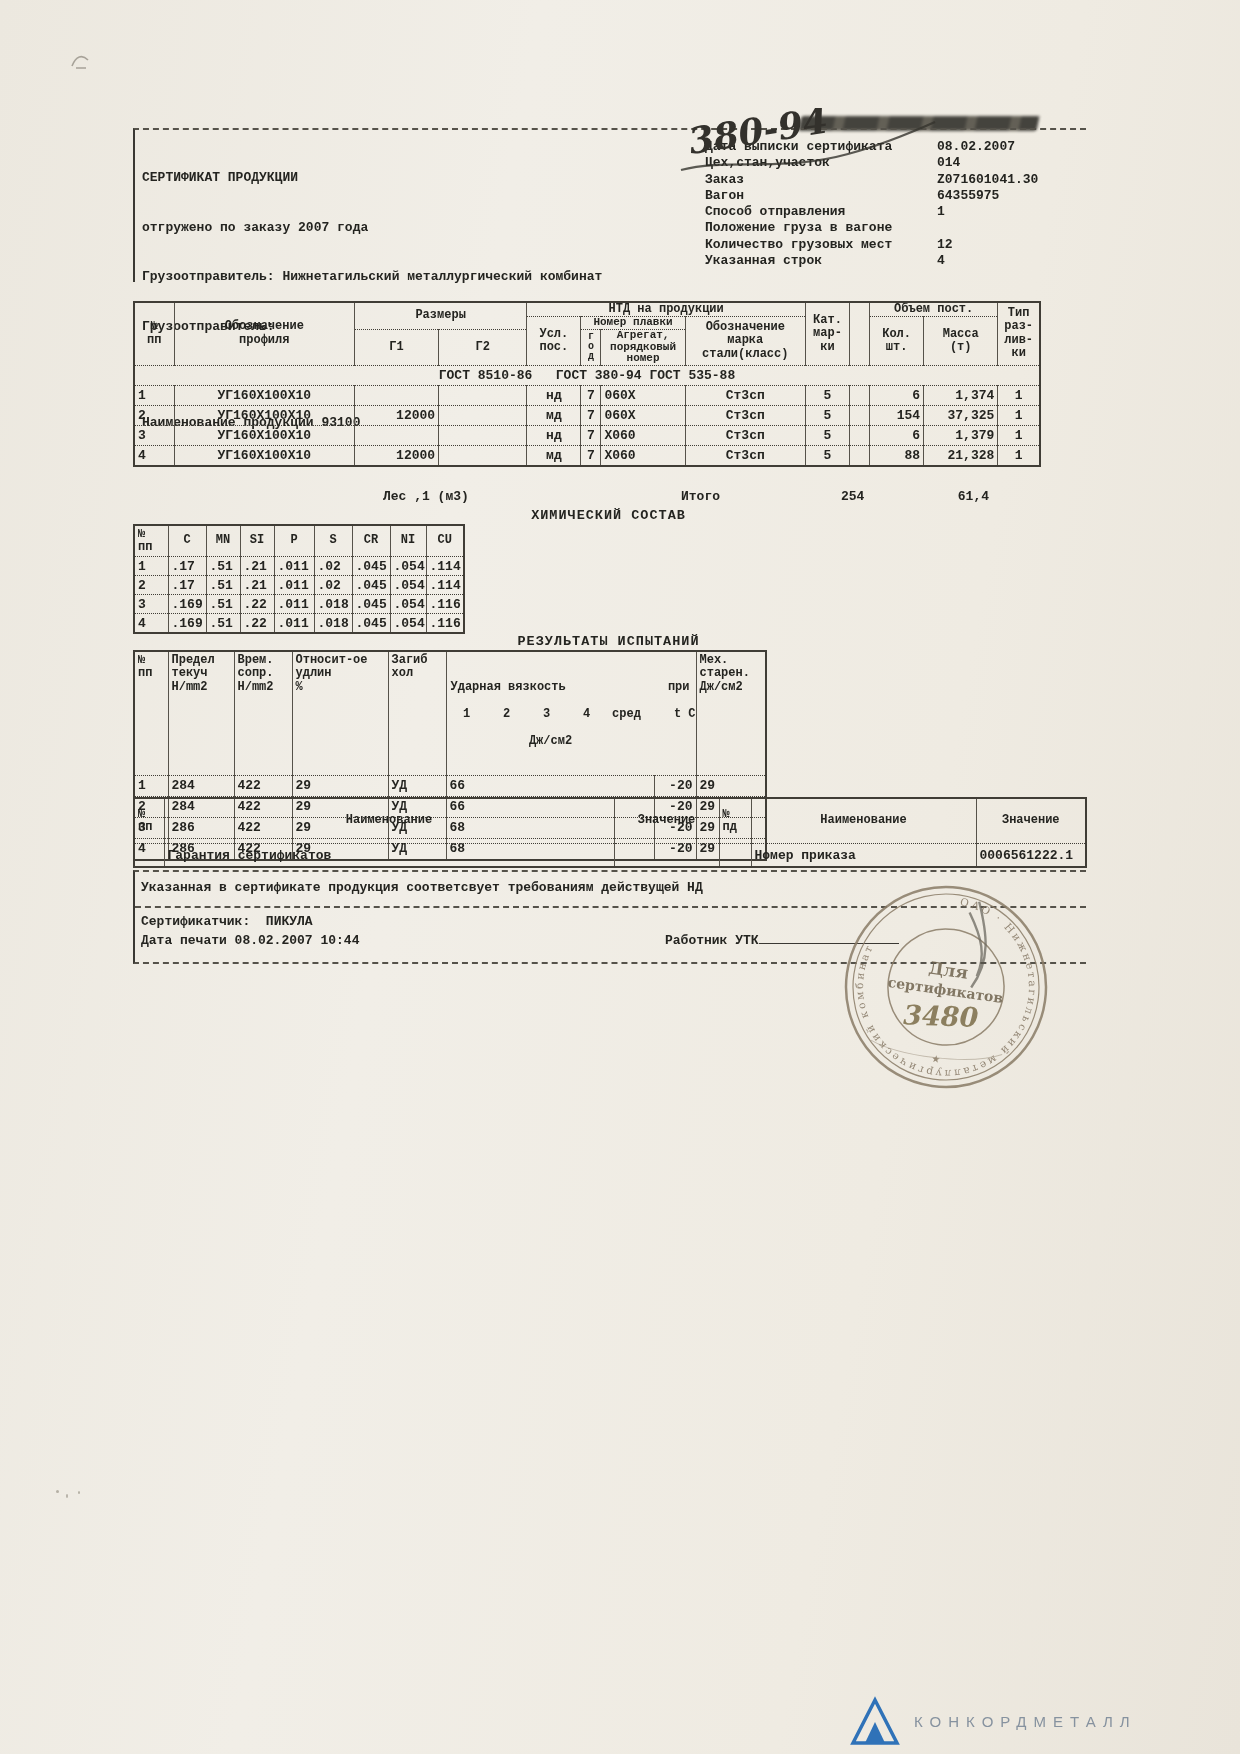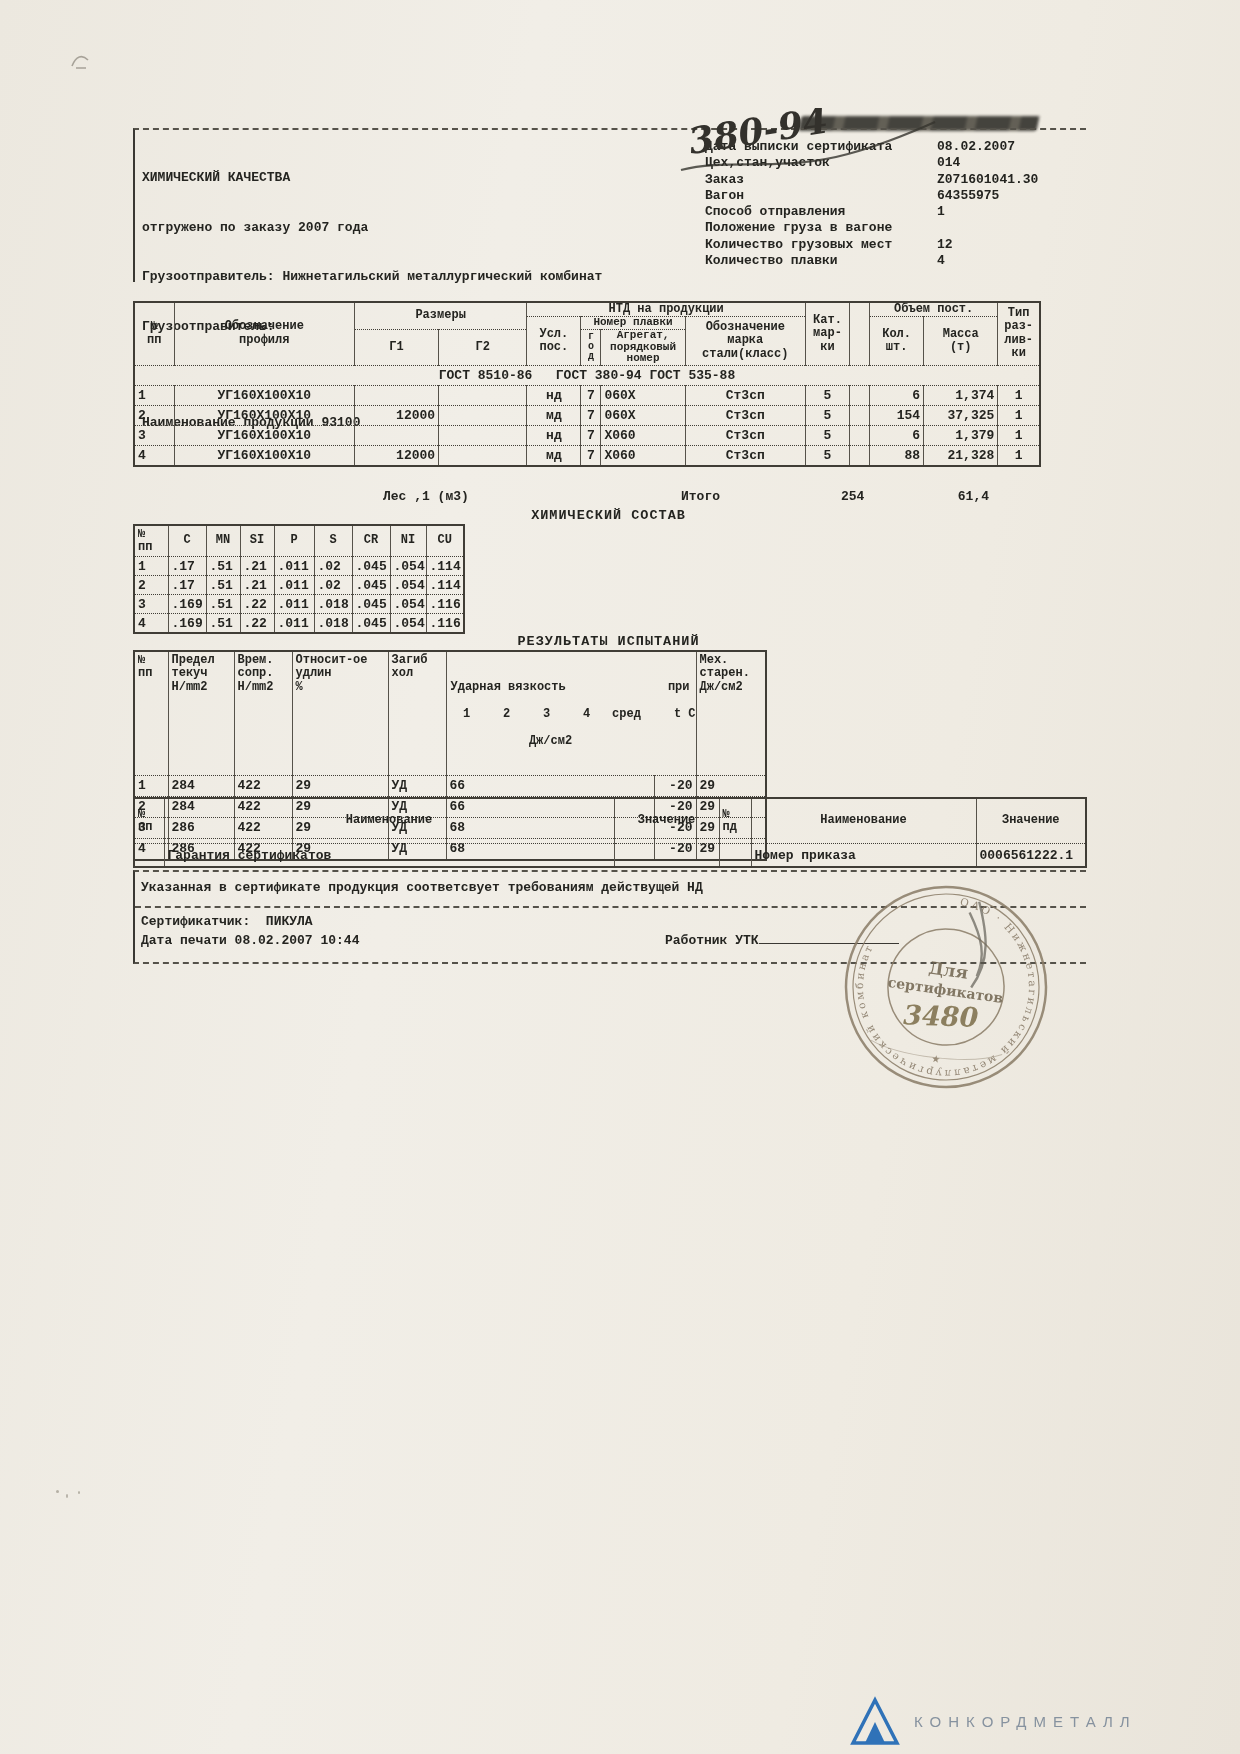--- a/index.html
+++ b/index.html
@@ -87,21 +87,21 @@
     <path d="M4,18 C8,8 14,6 20,12 M8,20 L18,20" stroke="#6d675c" stroke-width="1.6" fill="none" opacity="0.55"></path>
   </svg>
   <div class="speck" style="left:56px;top:1490px;width:3px;height:3px;"></div>
   <div class="speck" style="left:66px;top:1494px;width:2px;height:4px;"></div>
   <div class="speck" style="left:78px;top:1491px;width:2px;height:3px;"></div>
 
   <div class="doc">
 
     <div class="hdr">
       <div class="hdr-left">
-        <div>ХИМИЧЕСКИЙ КАЧЕСТВА</div>
+        <div>СЕРТИФИКАТ ПРОДУКЦИИ</div>
         <div>отгружено по заказу 2007 года</div>
         <div><span>Грузоотправитель:</span> <span class="b">Нижнетагильский металлургический комбинат</span></div>
         <div><span>Грузоотправитель:</span></div>
         <div style="height:14px"></div>
         <div>Наименование продукции 93100</div>
       </div>
       <div class="hdr-right">
         <div class="hdr-row">
             <span class="lbl">Дата выписки сертификата</span>
             <span class="val">08.02.2007</span>
@@ -124,21 +124,21 @@
           </div>
         <div class="hdr-row">
             <span class="lbl">Положение груза в вагоне</span>
             <span class="val"></span>
           </div>
         <div class="hdr-row">
             <span class="lbl">Количество грузовых мест</span>
             <span class="val">12</span>
           </div>
         <div class="hdr-row">
-            <span class="lbl">Количество плавки</span>
+            <span class="lbl">Указанная строк</span>
             <span class="val">4</span>
           </div>
       </div>
     </div>
 
     <svg class="hw-380" viewBox="0 0 270 80">
       <text class="hw-text" x="18" y="46" transform="rotate(-9 18 46)">380-94</text>
       <path d="M8,62 C55,50 110,64 175,46 C205,38 235,26 262,14" stroke="#35332d" stroke-width="2.2" fill="none" opacity="0.8"></path>
     </svg>
 

